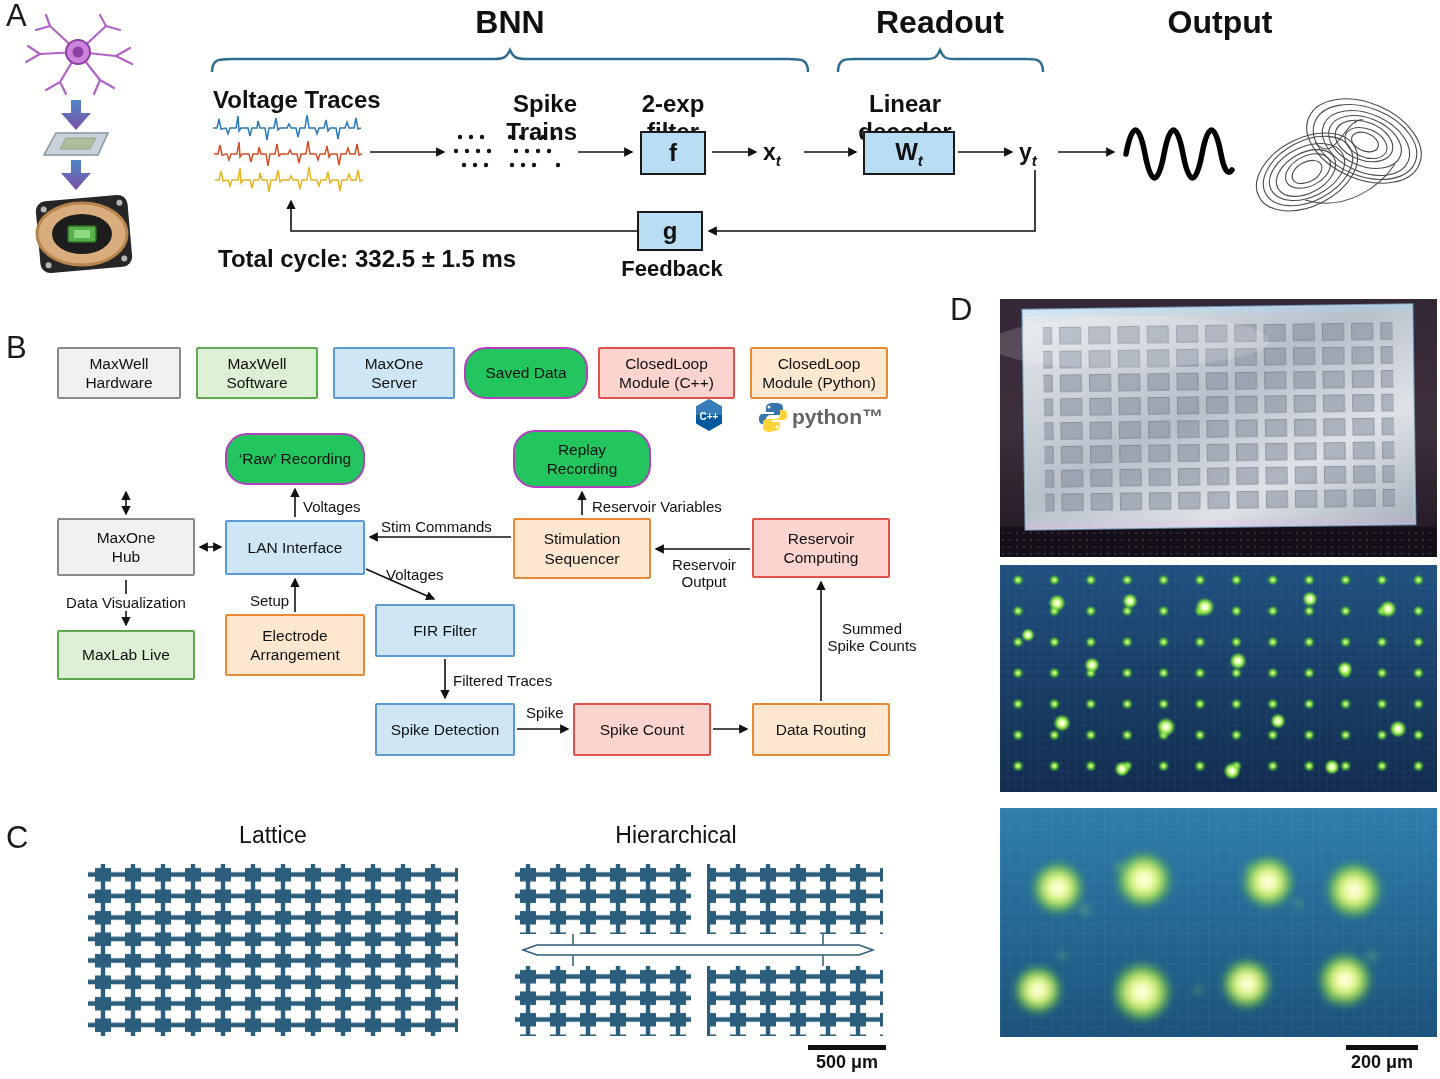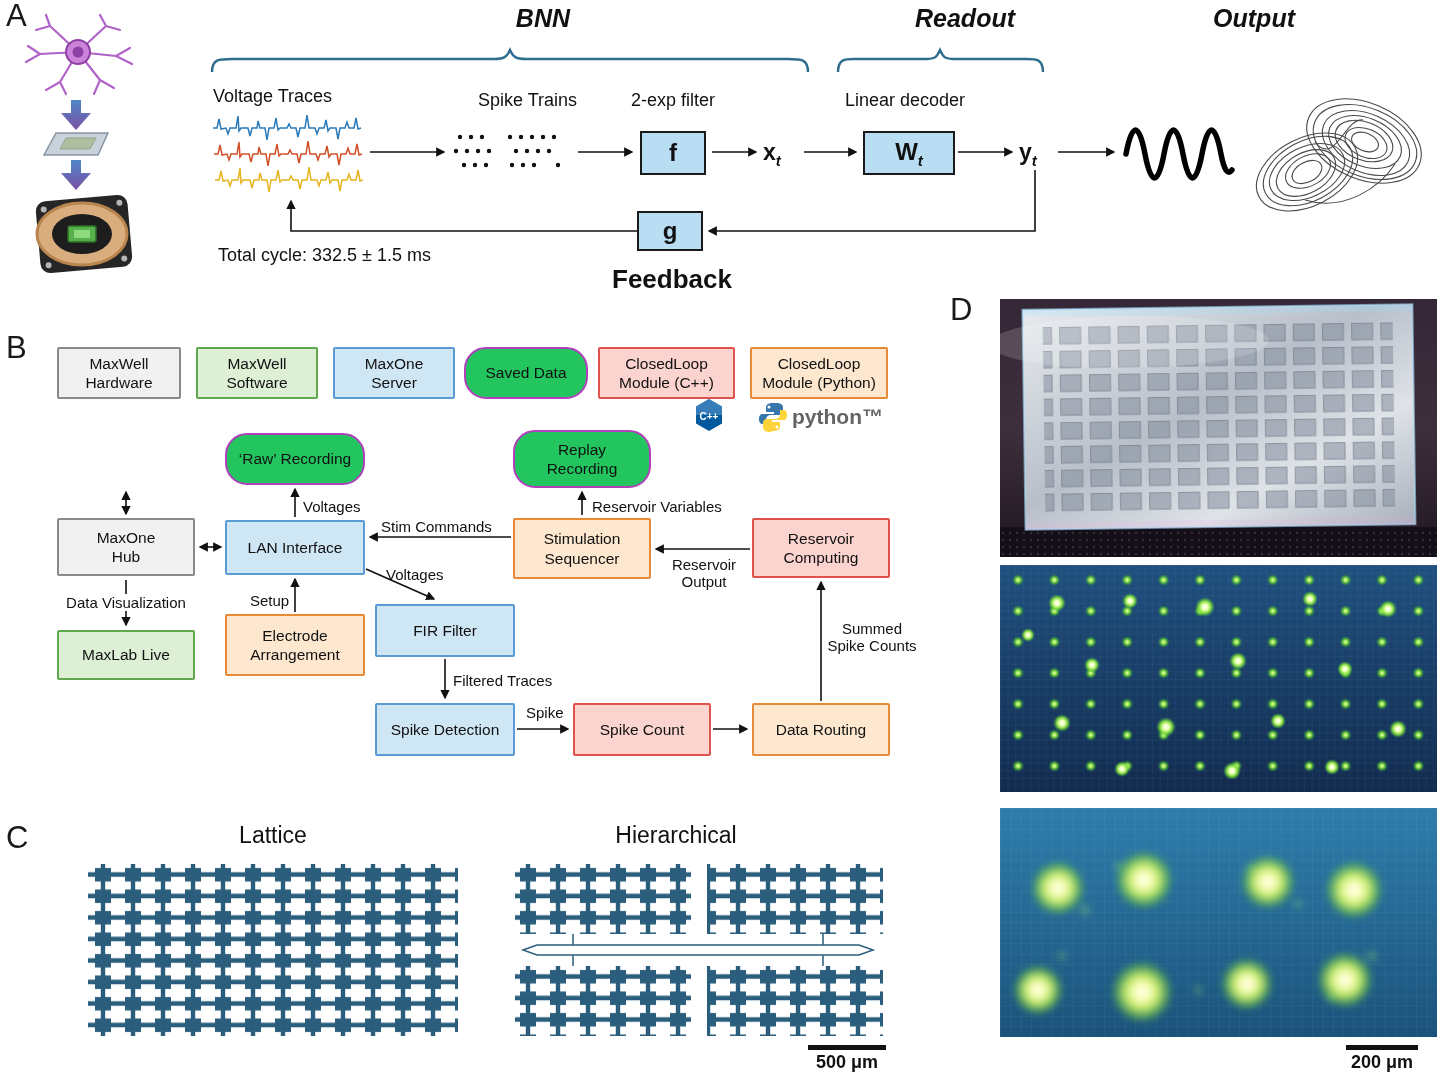--- a/index.html
+++ b/index.html
@@ -1,22 +1,22 @@
 <!DOCTYPE html>
 <html><head>
 <meta charset="utf-8">
 <style>
   * { margin:0; padding:0; box-sizing:border-box; }
   html,body { background:#fff; }
   body { font-family:"Liberation Sans", sans-serif; color:#111; }
   .figure { position:relative; width:1440px; height:1079px; background:#fff; overflow:hidden; }
   .abs { position:absolute; }
   .panel-label { position:absolute; font-size:31px; font-weight:500; color:#1a1a1a; }
-  .sec-title { position:absolute; font-weight:bold; font-size:25px; text-align:right;font-style:italic; }
-  .lbl { position:absolute; font-size:18px; }
+  .sec-title { position:absolute; font-weight:bold; font-size:32px; text-align:center; }
+  .lbl { position:absolute; font-size:24px;font-weight:bold; }
   .ctitle { position:absolute; font-size:23px; text-align:center; }
   .node { position:absolute; display:flex; align-items:center; justify-content:center;
           text-align:center; font-size:15.5px; line-height:1.25; white-space:pre-line;
           border:2px solid #888; border-radius:2px; background:#f1f1f1; }
   .gray   { background:#f1f1f1; border-color:#8a8a8a; }
   .green  { background:#ddefd5; border-color:#5fa84f; }
   .blue   { background:#cfe6f5; border-color:#5b9bd5; }
   .purple { background:#22c55e; border-color:#b23fbd;border-radius:22px; }
   .red    { background:#fbd3cf; border-color:#e0524b; }
   .orange { background:#fde7cf; border-color:#e78a38; }
@@ -262,21 +262,21 @@
       <ellipse cx="120" cy="70" rx="54" ry="34" transform="rotate(22 120 70)"></ellipse>
       <ellipse cx="119" cy="69" rx="60" ry="38" transform="rotate(23 119 69)"></ellipse>
       <path d="M70,70 C90,95 100,45 118,48"></path>
       <path d="M60,128 C100,140 135,115 150,92"></path>
     </g>
   </svg>
 
   <div class="mathbox" style="left:637px;top:211px;width:66px;height:40px">
     <span>g</span>
   </div>
-  <div class="abs" style="left:598px;top:264px;width:148px;text-align:center;font-weight:bold;font-size:26px">Feedback</div>
+  <div class="abs" style="left:598px;top:256px;width:148px;text-align:center;font-weight:bold;font-size:22px">Feedback</div>
   <div class="lbl" style="left:218px;top:245px">Total cycle: 332.5 ± 1.5 ms</div>
 
   <div class="panel-label" style="left:6px;top:330px">B</div>
 
   <div class="node gray" style="left:57px;top:347px;width:124px;height:52px">MaxWell
 Hardware</div>
   <div class="node green" style="left:196px;top:347px;width:122px;height:52px">MaxWell
 Software</div>
   <div class="node blue" style="left:333px;top:347px;width:122px;height:52px">MaxOne
 Server</div>

